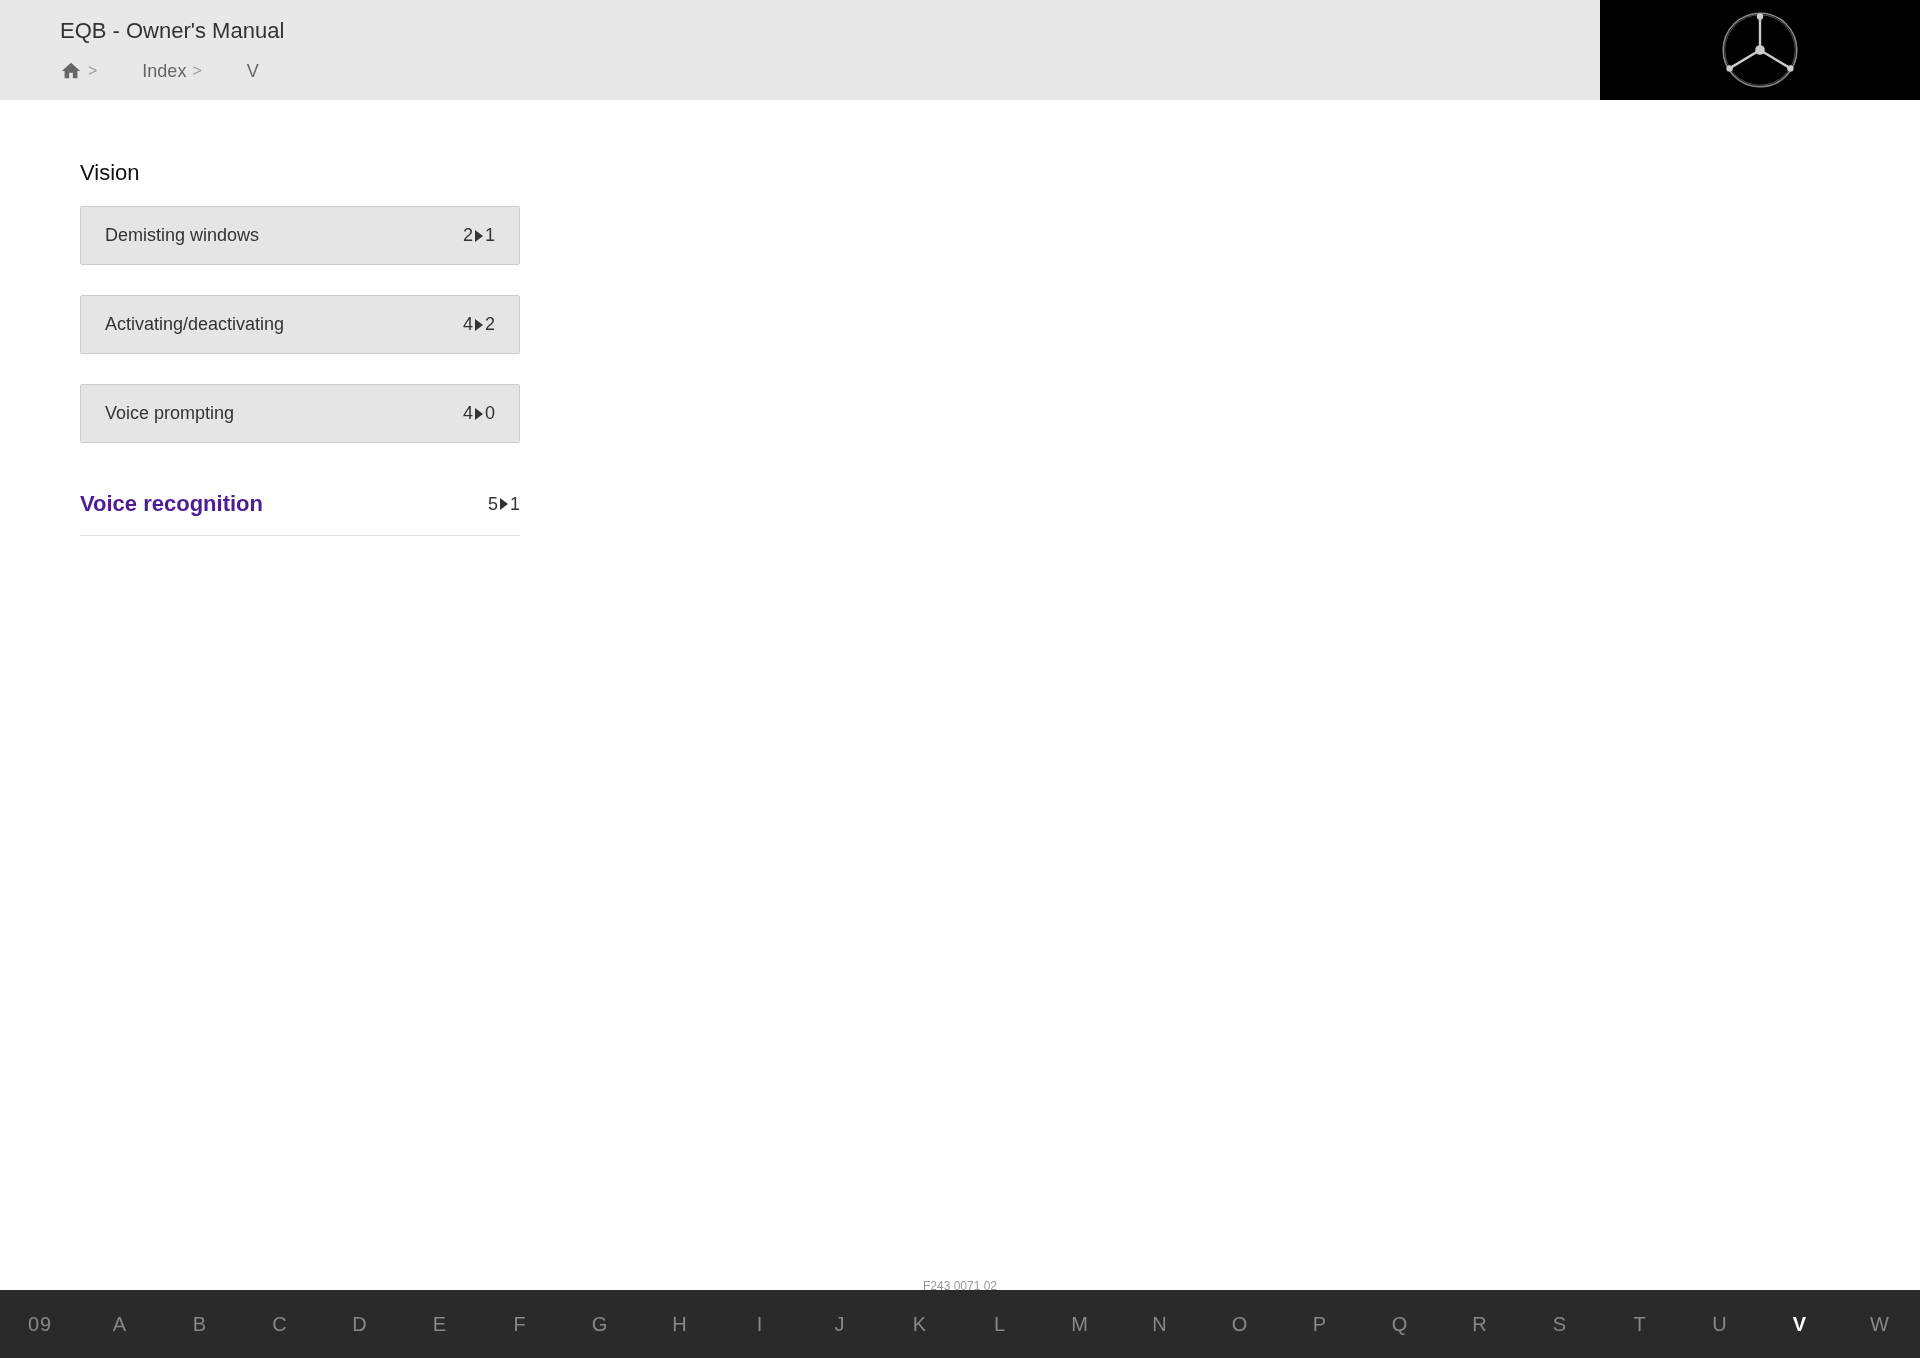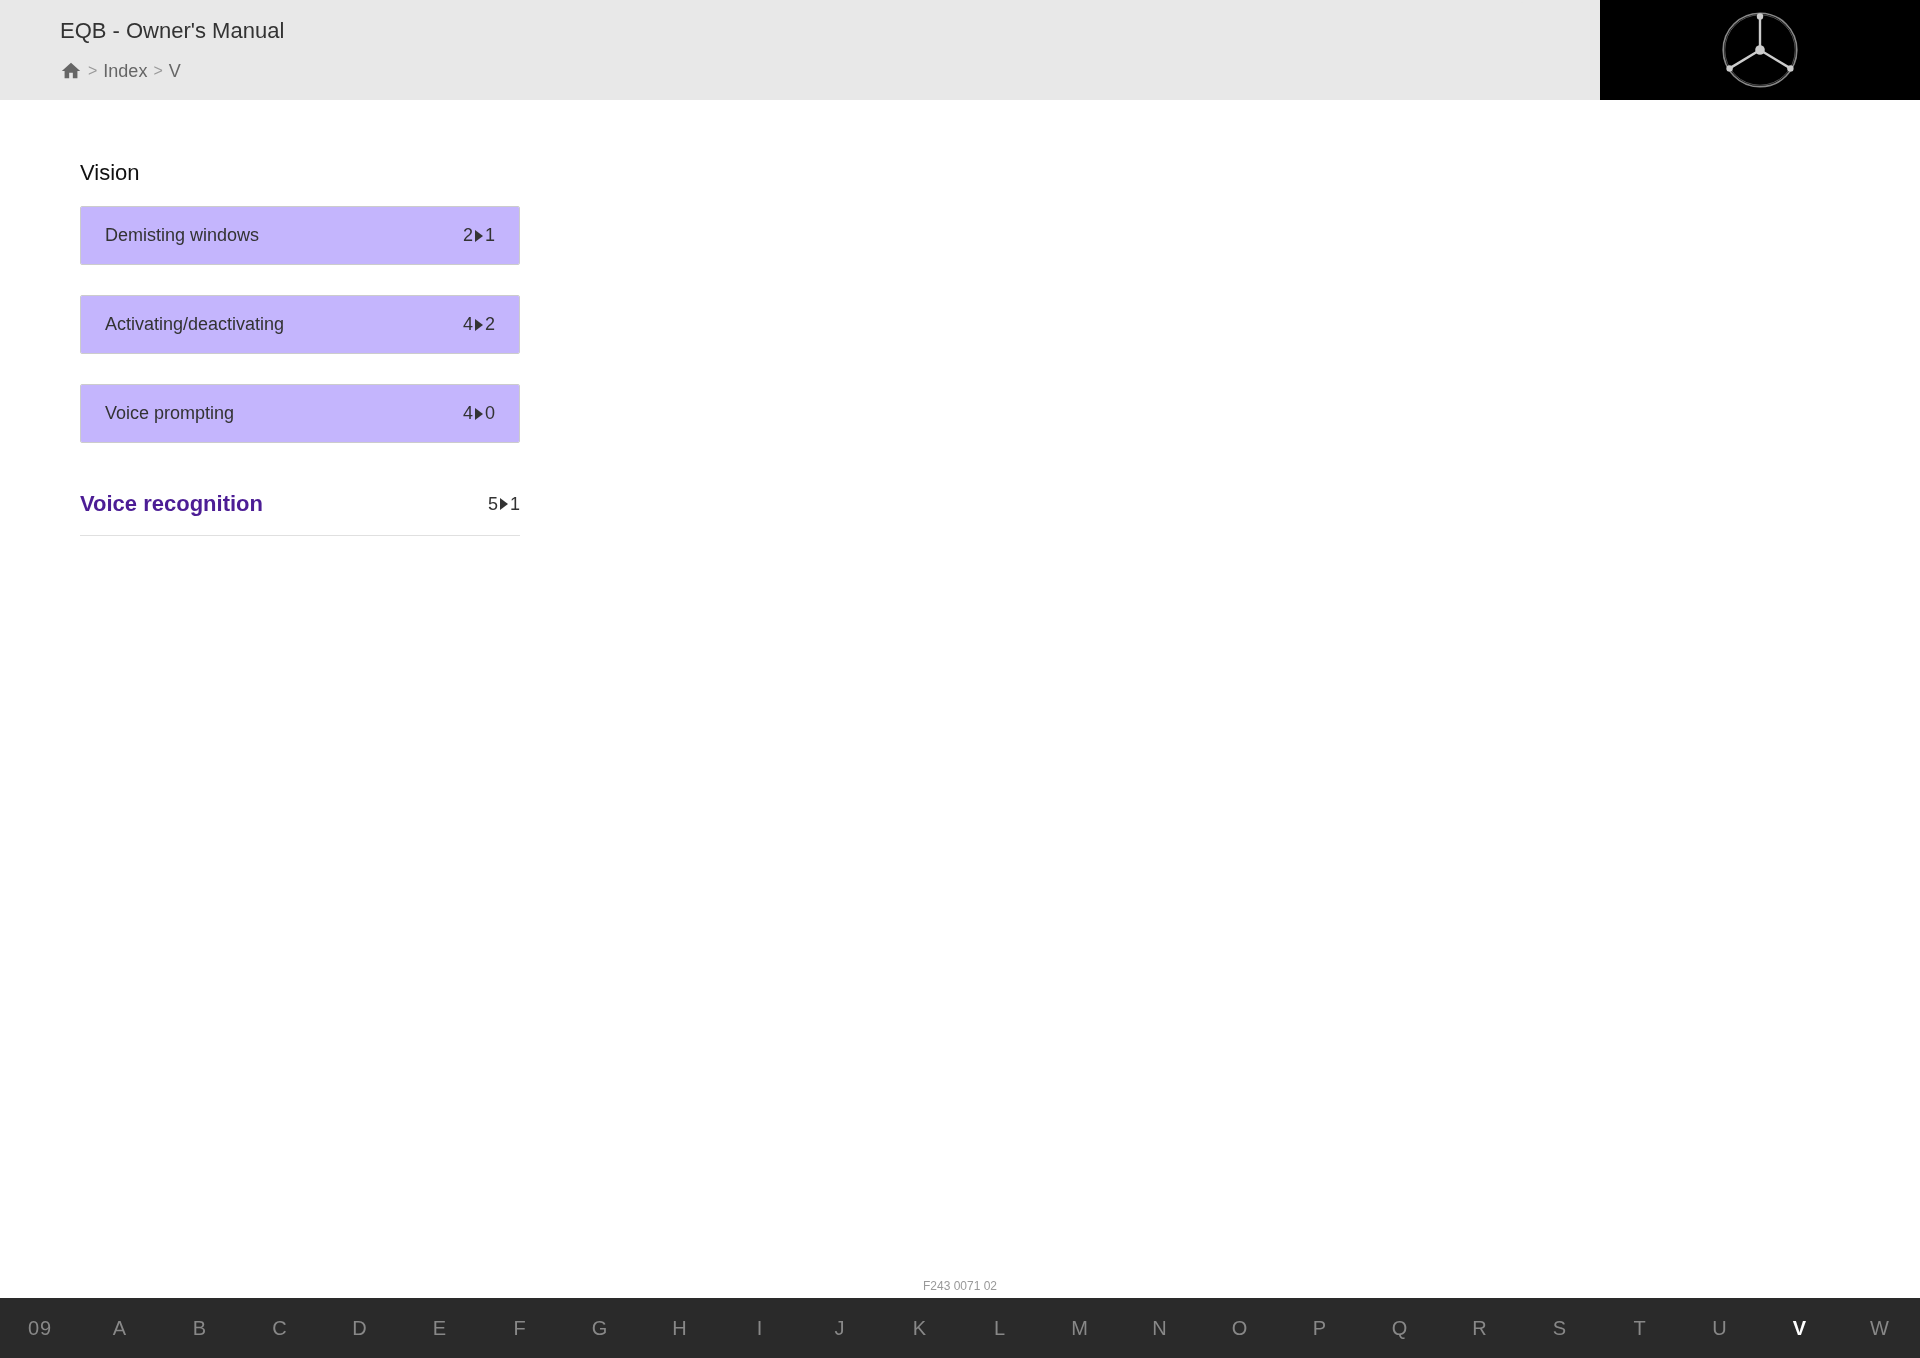--- a/index.html
+++ b/index.html
@@ -60,20 +60,21 @@
     }
 
     .breadcrumb-home svg {
       width: 22px;
       height: 22px;
       fill: #666;
     }
 
     .breadcrumb-item {
       color: #666;
+      margin-left: 39px;
     }
 
     .header-right {
       display: flex;
       align-items: stretch;
       height: 100%;
     }
 
     .header-black-triangle {
       width: 0;
@@ -117,21 +118,21 @@
       overflow: hidden;
     }
 
     .index-item {
       display: flex;
       align-items: center;
       justify-content: space-between;
       padding: 18px 24px;
       border-bottom: 1px solid #e0e0e0;
       cursor: pointer;
-      background: #c4b5fd;
+      background: #e5e5e5;
       gap: 29px;
     }
 
     .index-item:last-child {
       border-bottom: none;
     }
 
     .index-item-label {
       font-size: 18px;
       color: #333;
@@ -169,21 +170,21 @@
       font-weight: bold;
       color: #4c1d95;
     }
 
     
     .bottom-nav {
       position: absolute;
       bottom: 0;
       left: 0;
       right: 0;
-      height: 60px;
+      height: 68px;
       background: #2a2a2a;
       display: flex;
       align-items: center;
       justify-content: center;
     }
 
     .bottom-nav-inner {
       display: flex;
       align-items: center;
       gap: 0;

